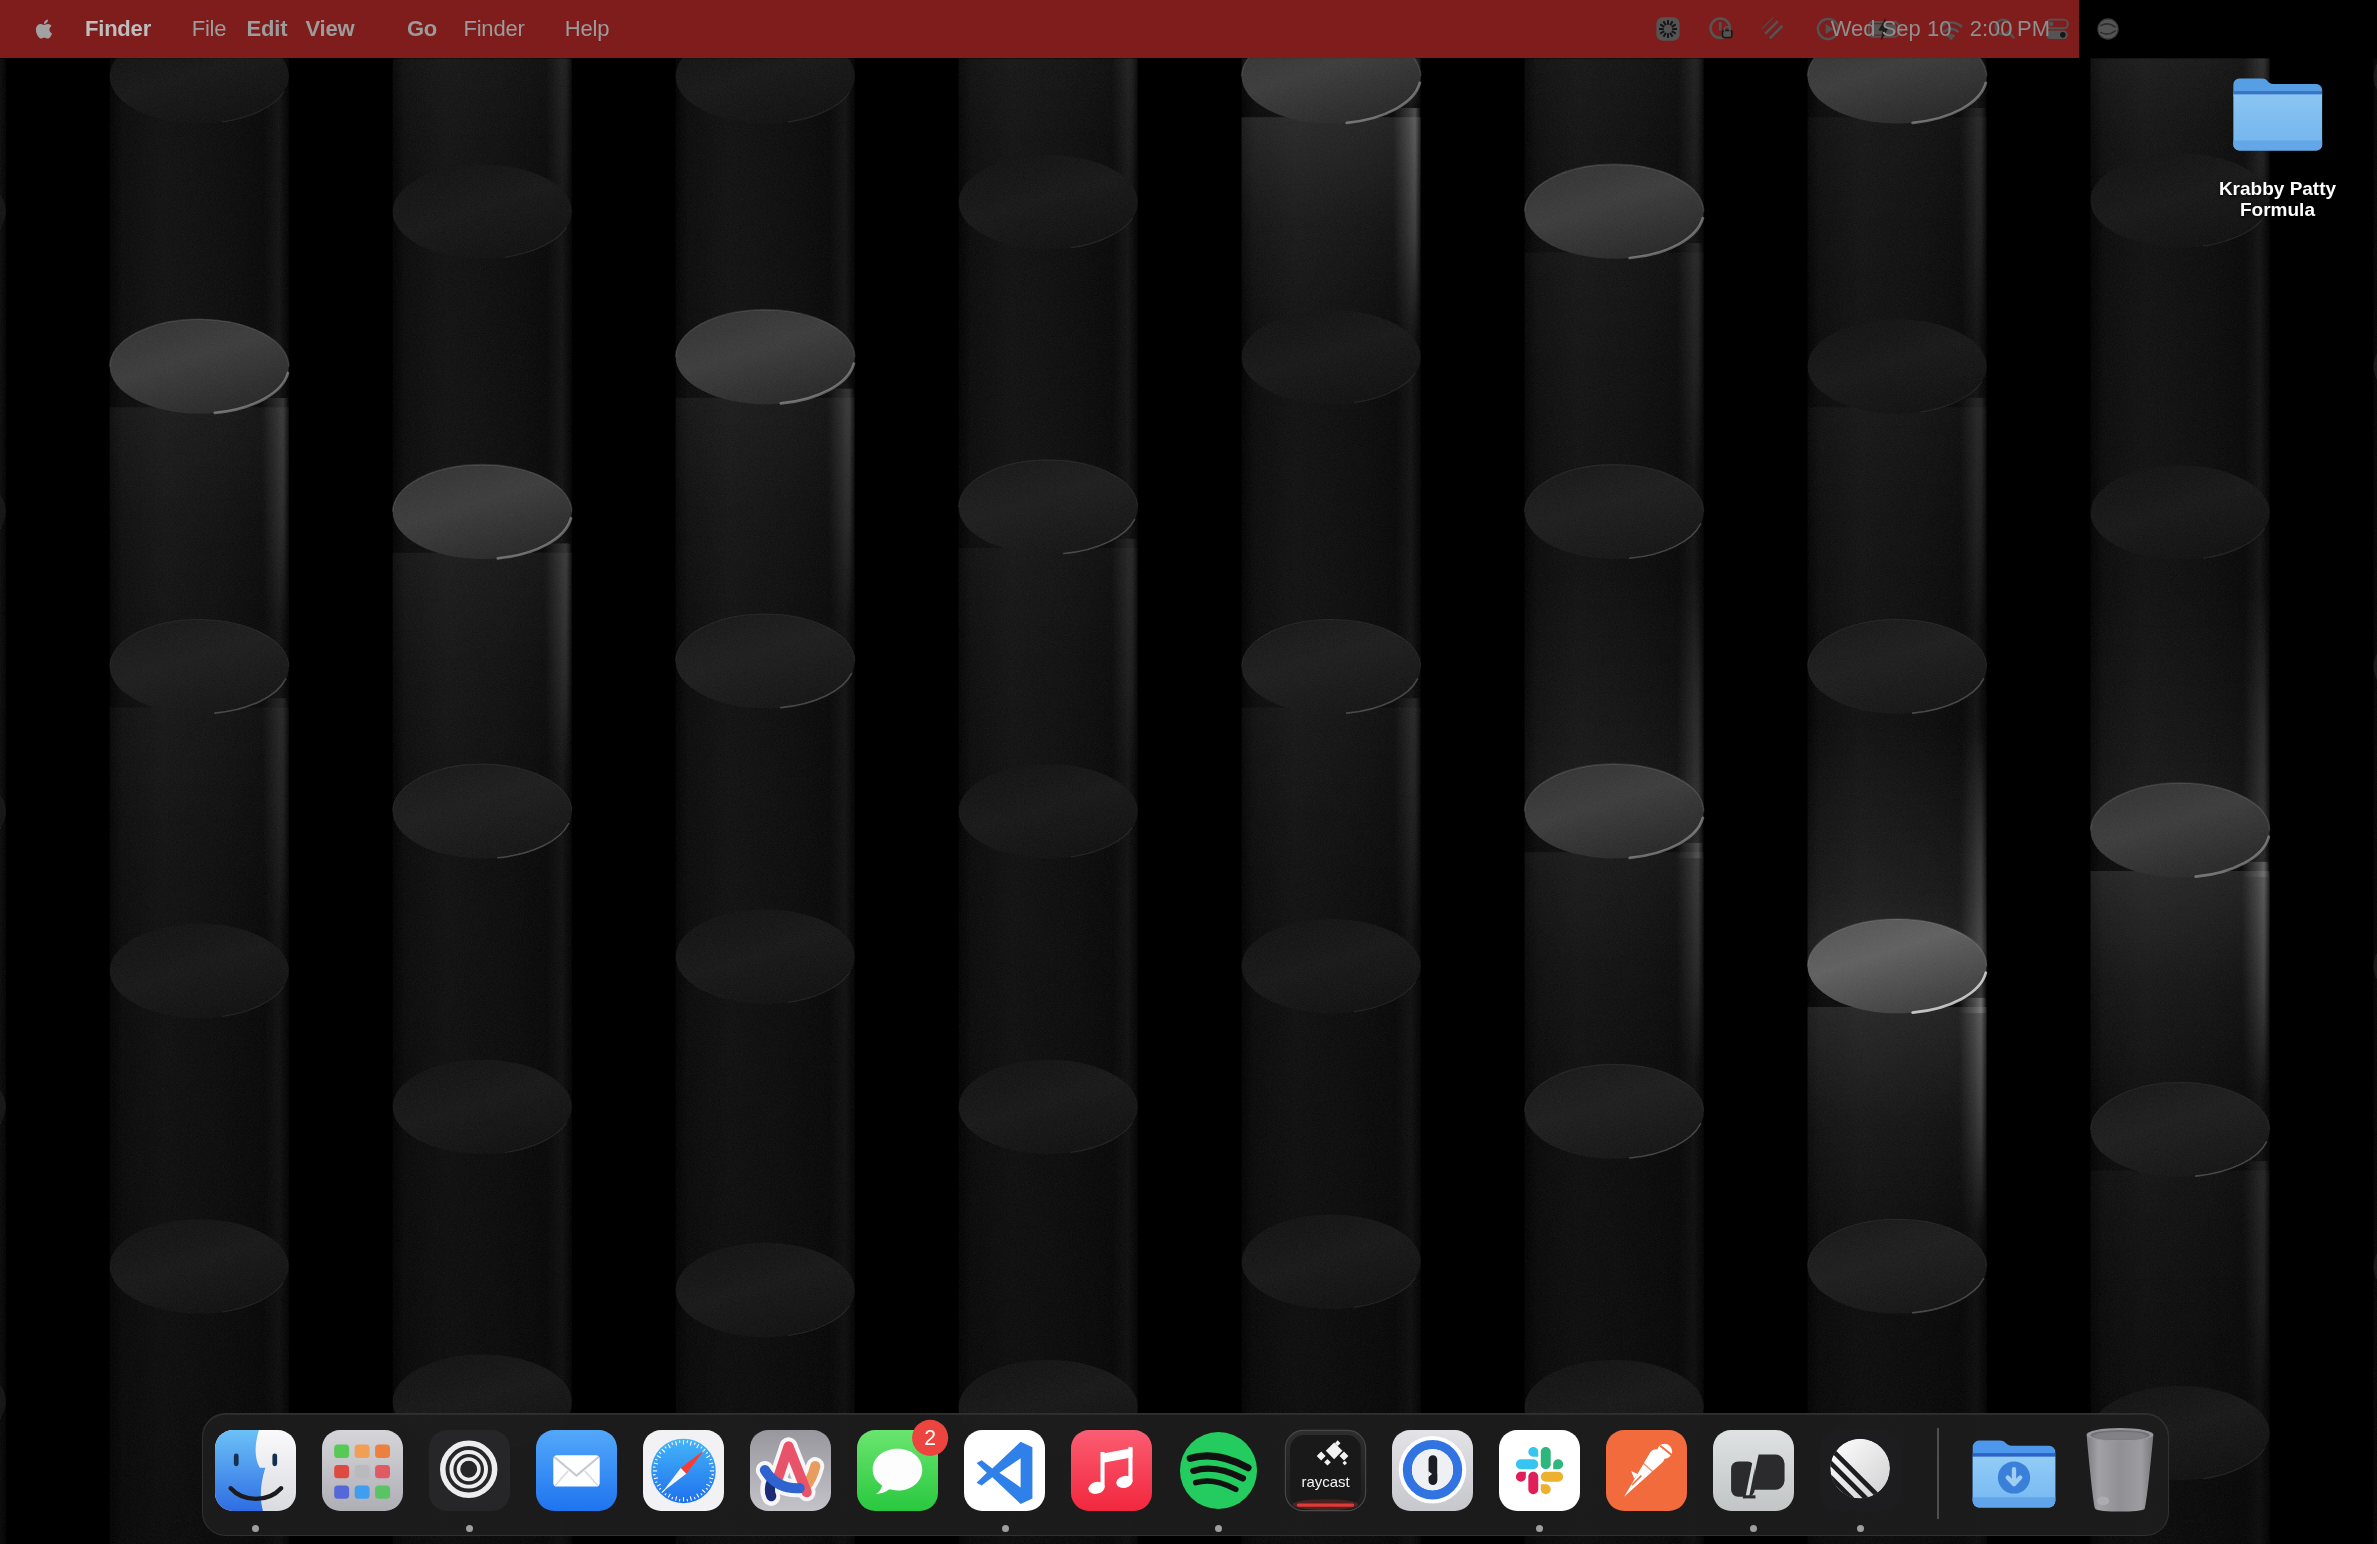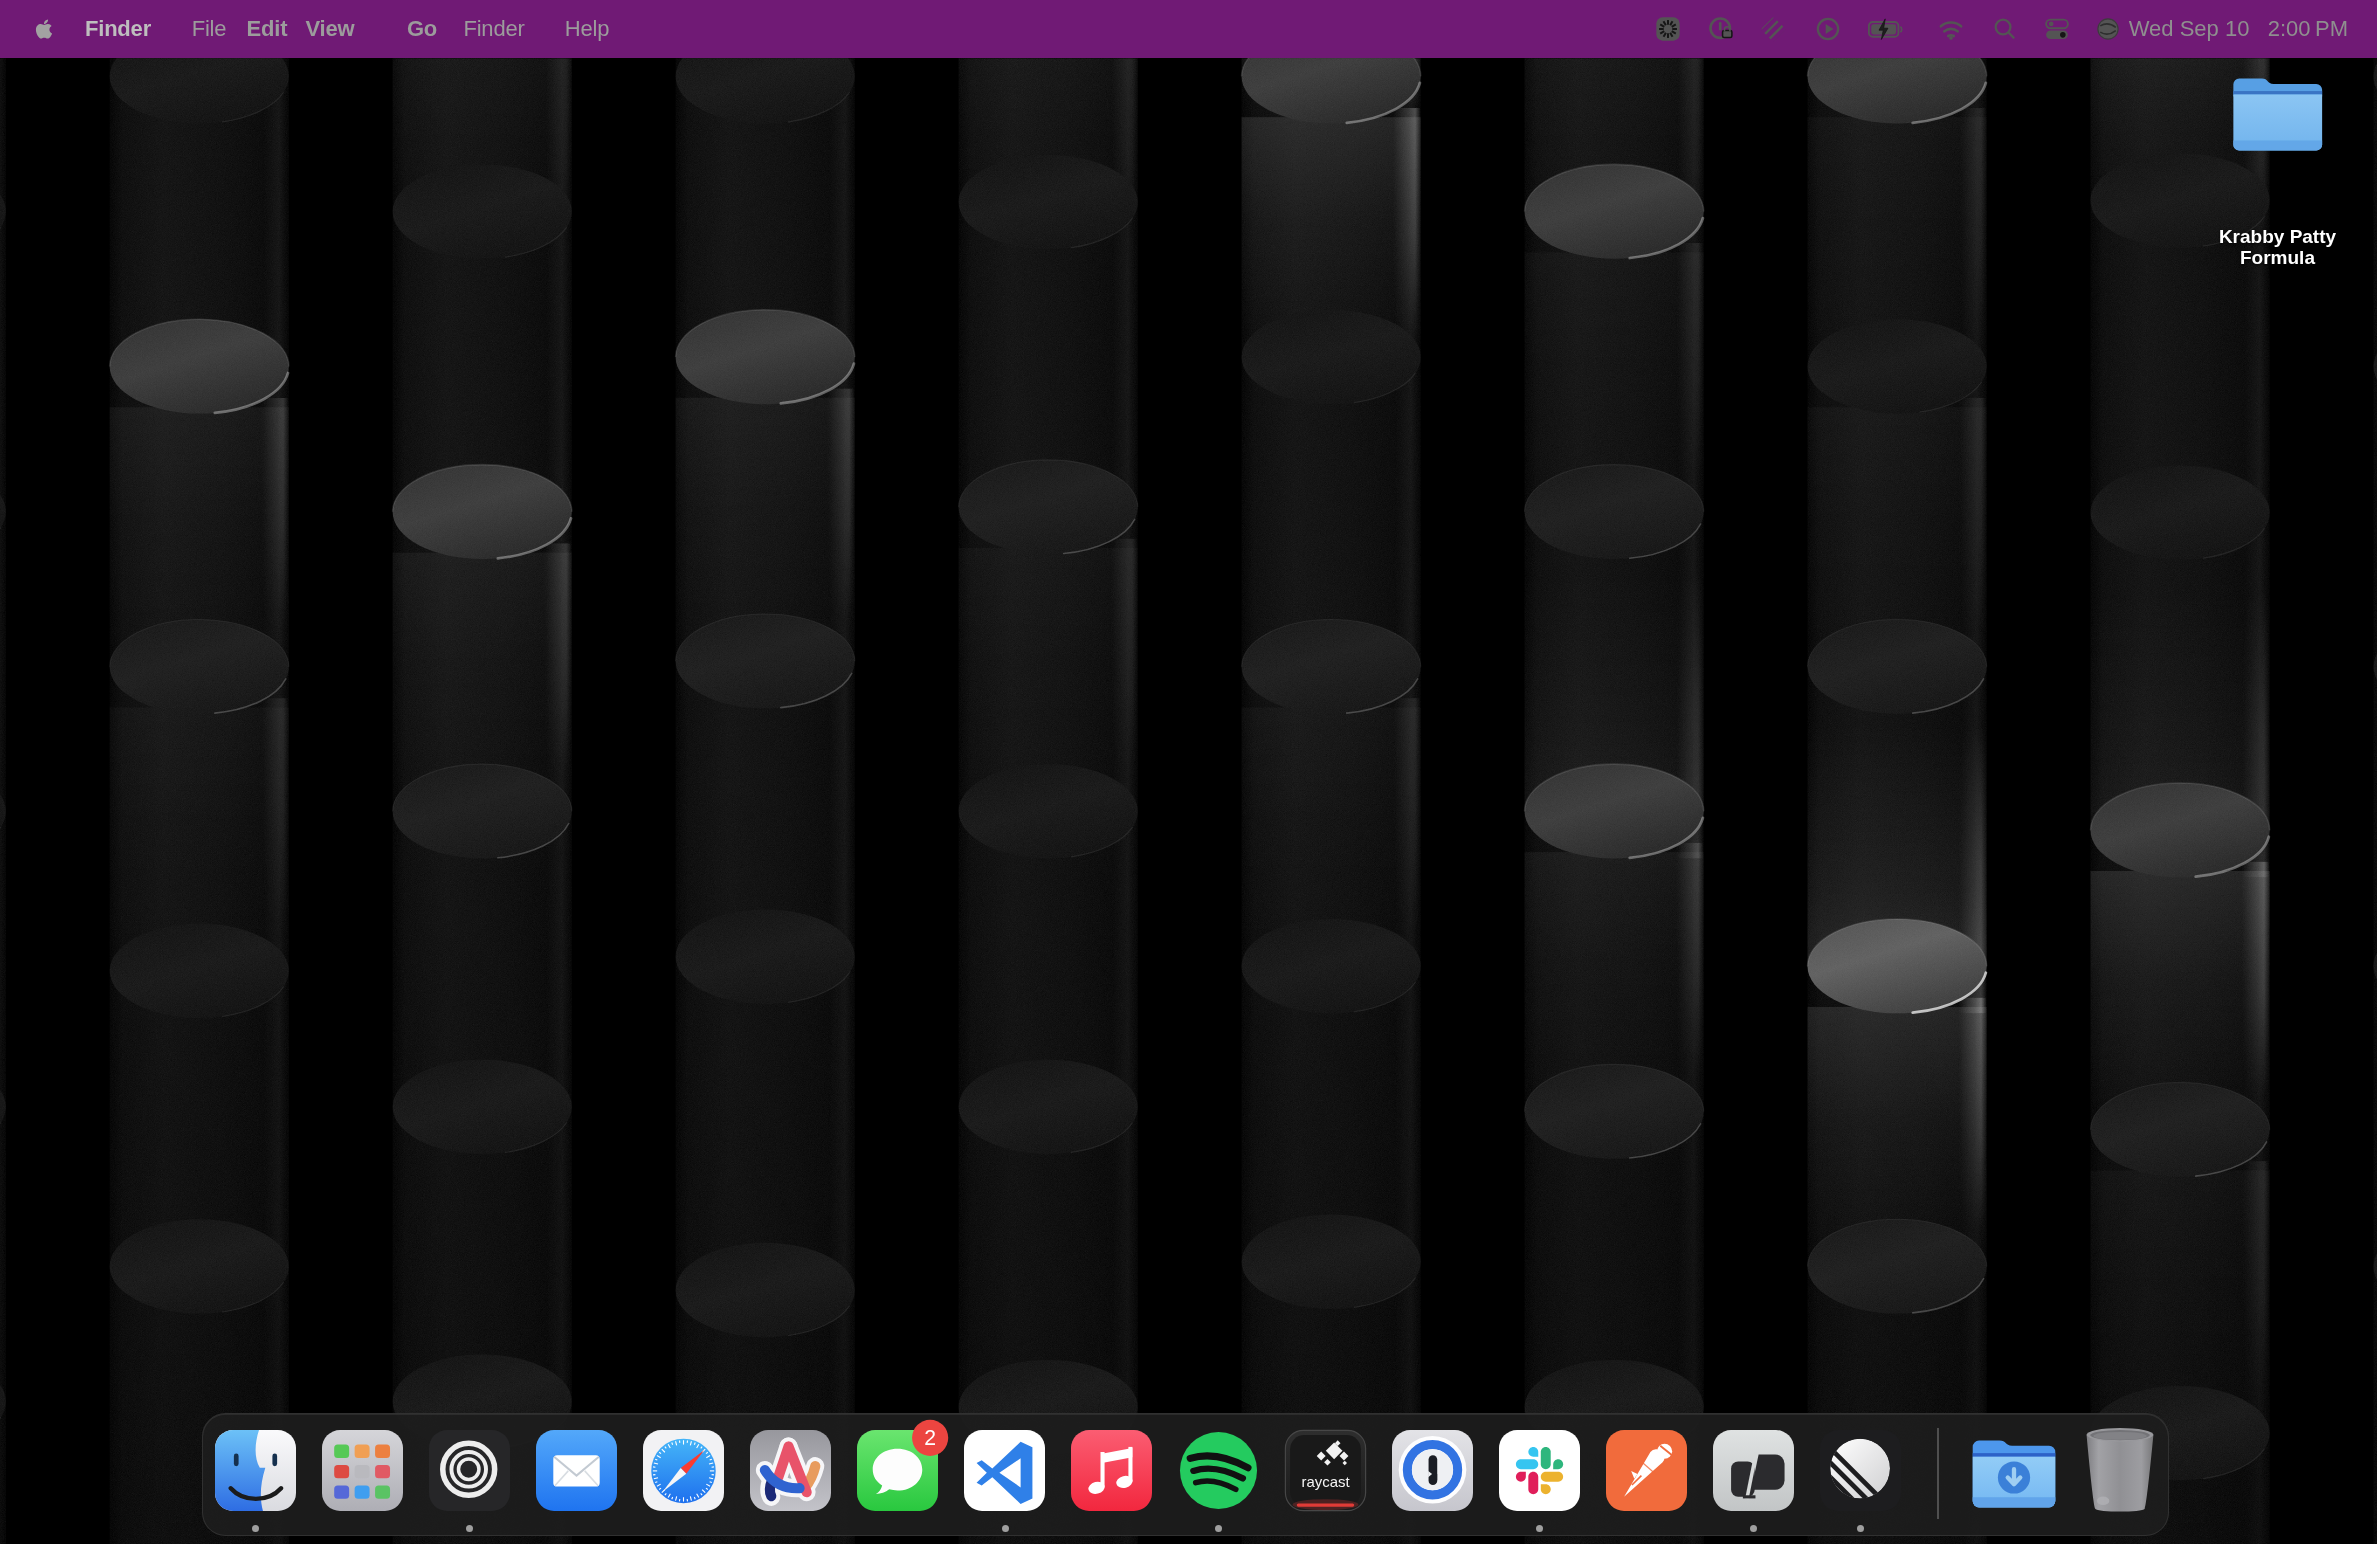--- a/index.html
+++ b/index.html
@@ -1,21 +1,21 @@
 <!DOCTYPE html>
 <html style="font-size:12.6px"><head><meta charset="utf-8"><style>
   html,body{margin:0;padding:0;width:2377px;height:1544px;background:#000;overflow:hidden;}
   *{box-sizing:border-box;}
   body{font-family:"Liberation Sans", sans-serif;}
   #wall{position:absolute;left:0;top:0;}
-  #menubar{position:absolute;left:0;top:0;width:2377px;height:58px;background:#701a75;}
+  #menubar{position:absolute;left:0;top:0;width:2079px;height:58px;background:#7f1d1d;}
   .mitem{position:absolute;top:0;height:58px;line-height:58px;font-size:22px;letter-spacing:-0.2px;}
   #dock{position:absolute;left:202px;top:1413px;width:1967px;height:123px;background:#1d1d1dee;border:1.6px solid #50505066;border-radius:23.6px;box-shadow:inset 0 0.8px 0 #ffffff18;}
   .ddot{position:absolute;width:7px;height:7px;border-radius:50%;background:#9f9f9f;top:1525px;}
-  #flabel{position:absolute;left:2199px;top:178px;width:157px;text-align:center;color:#fff;font-weight:bold;font-size:19px;line-height:21px;text-shadow:0 0.8px 3.1px rgba(0,0,0,0.95);margin-top:48px;}
+  #flabel{position:absolute;left:2199px;top:178px;width:157px;text-align:center;color:#fff;font-weight:bold;font-size:19px;line-height:21px;text-shadow:0 0.8px 3.1px rgba(0,0,0,0.95);}
 </style></head>
 <body>
 <svg id="wall" width="2377" height="1544" viewBox="0 0 3024 1964">
     <rect width="3024" height="1964" fill="#000"></rect>
 <defs>
 <linearGradient id="body" x1="0" y1="0" x2="1" y2="0">
  <stop offset="0" stop-color="#000000"></stop>
  <stop offset="0.07" stop-color="#090909"></stop>
  <stop offset="0.3" stop-color="#0f0f0f"></stop>
  <stop offset="0.62" stop-color="#0b0b0b"></stop>

